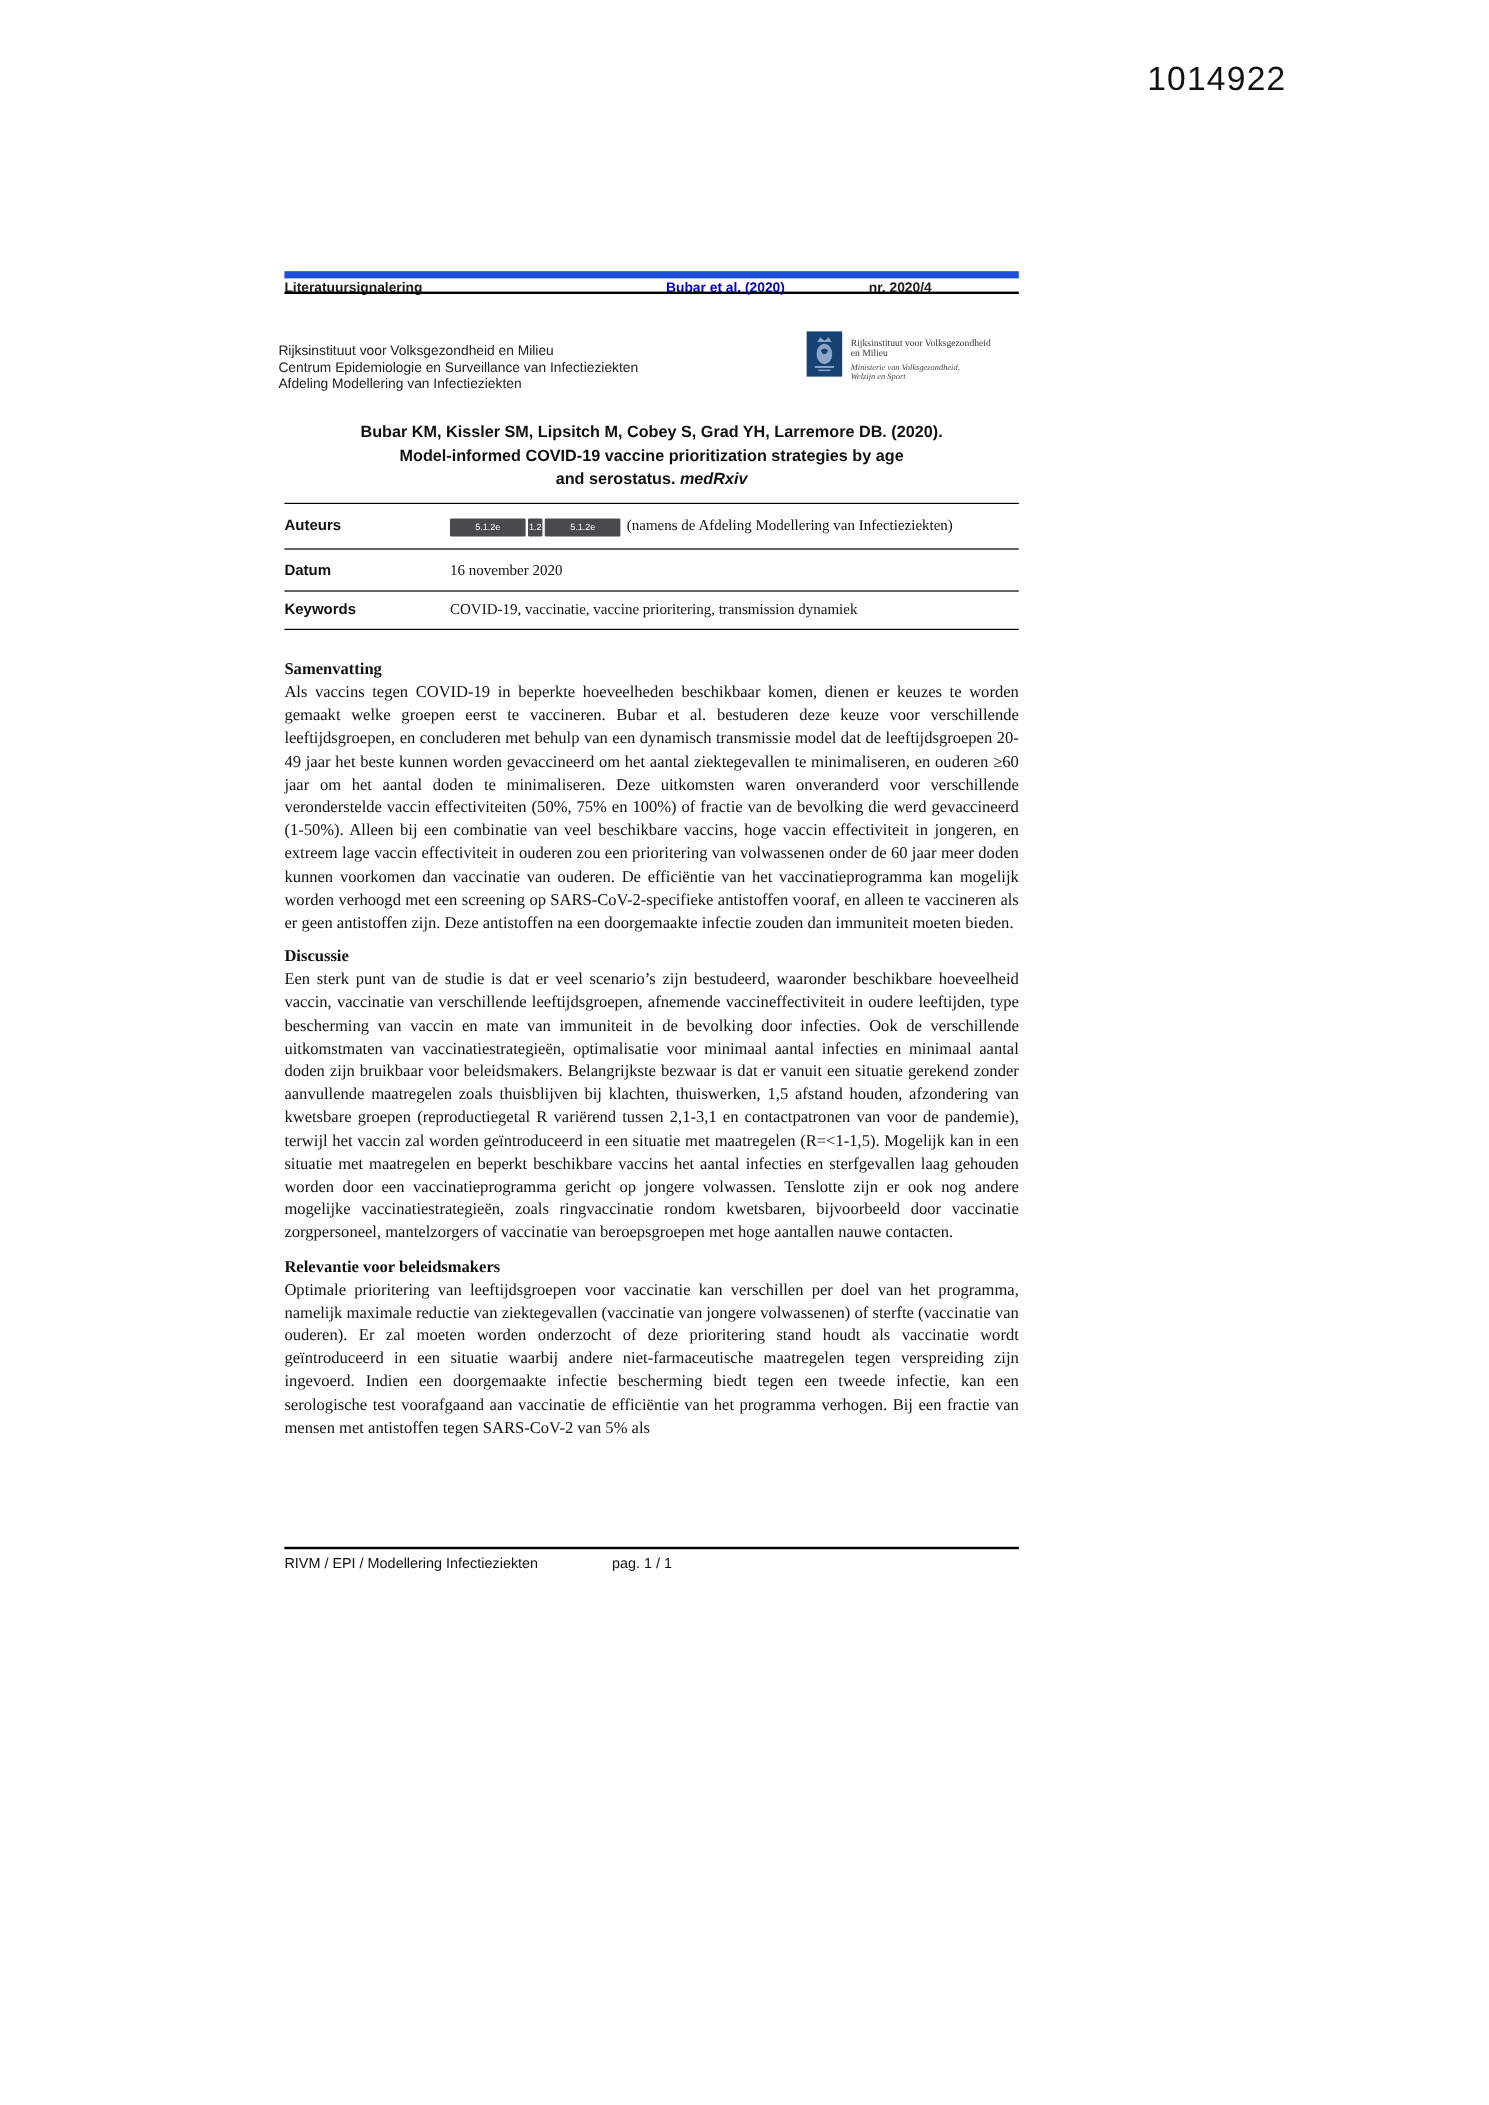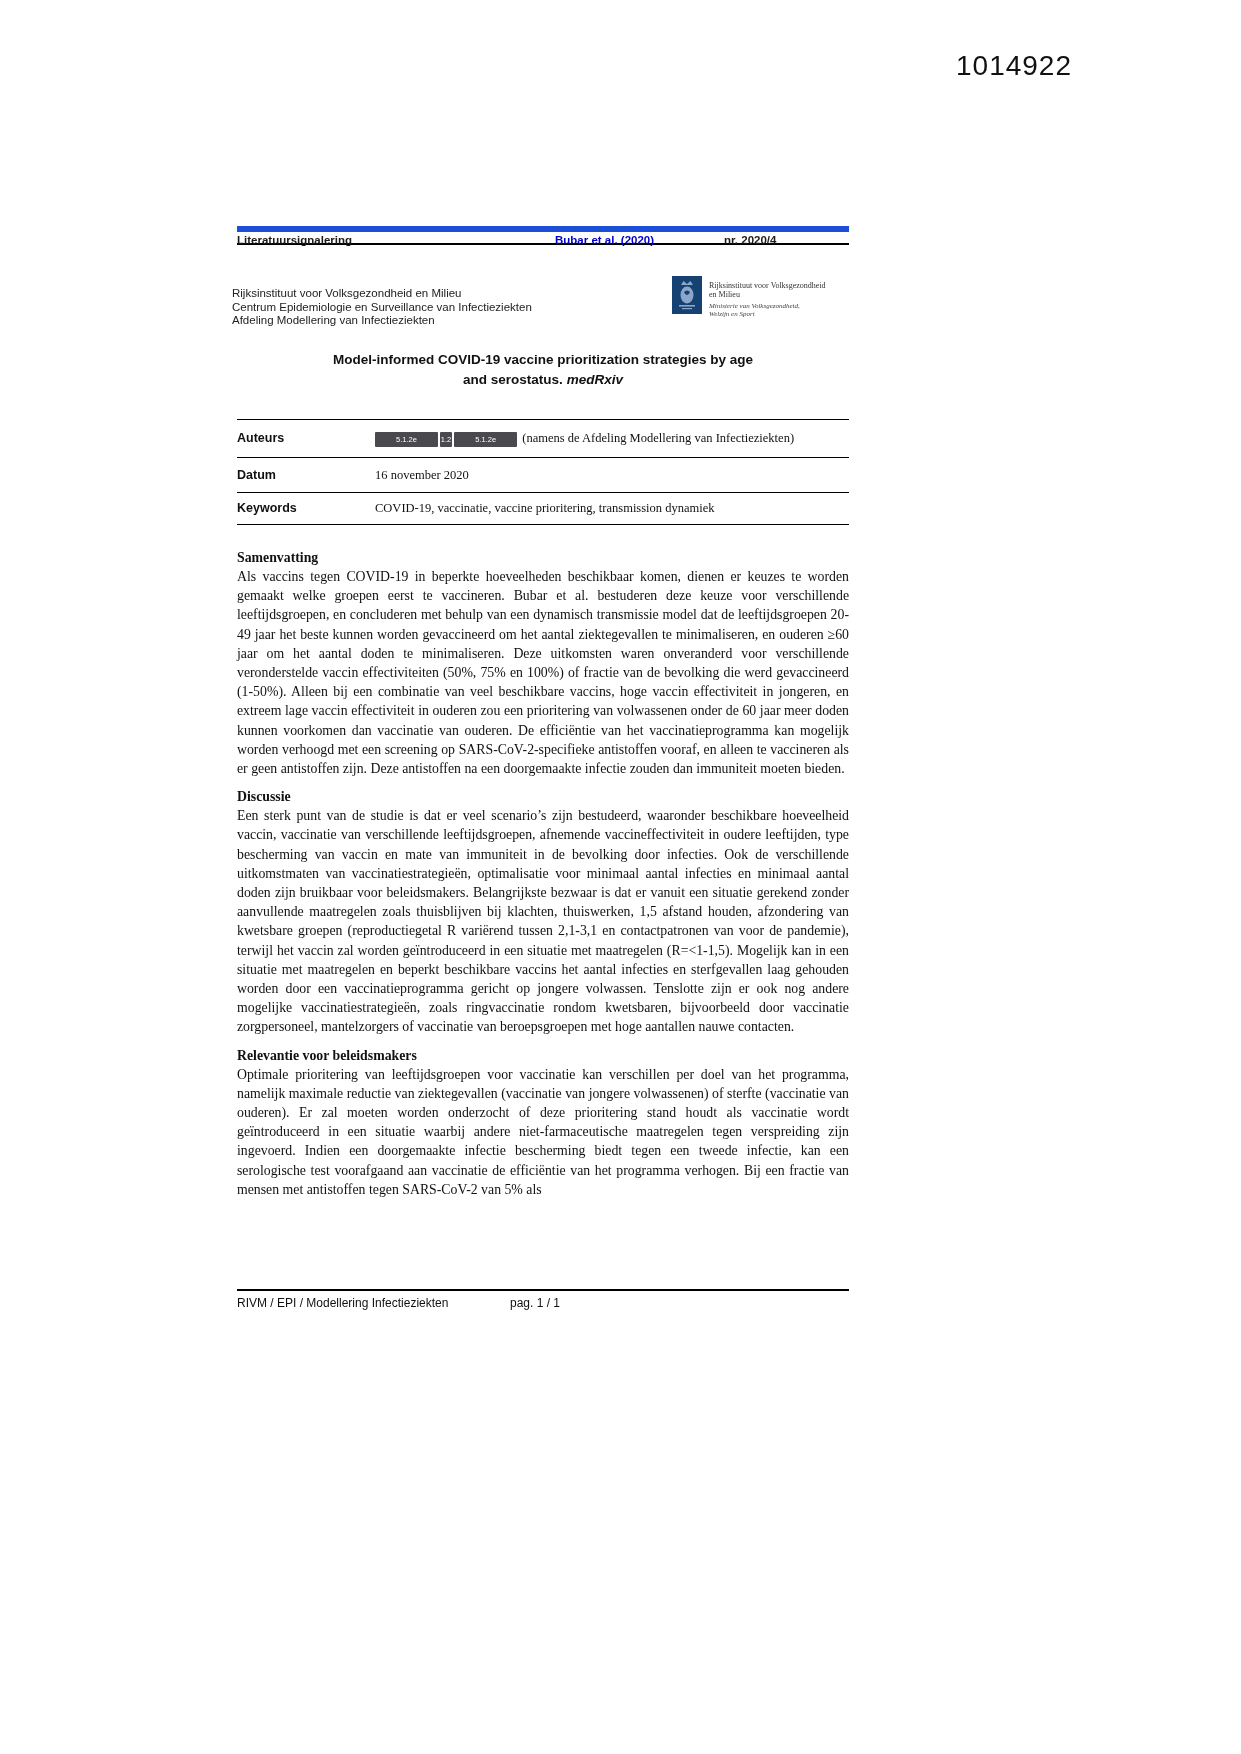--- a/index.html
+++ b/index.html
@@ -200,20 +200,21 @@
         <span>en Milieu</span>
       </div>
       <div class="logo-sub">
         <span>Ministerie van Volksgezondheid,</span><br>
         <span>Welzijn en Sport</span>
       </div>
     </div>
   </div>
 
   <div class="citation">
+    <div>Bubar KM, Kissler SM, Lipsitch M, Cobey S, Grad YH, Larremore DB. (2020).</div>
     <div>Model-informed COVID-19 vaccine prioritization strategies by age</div>
     <div><span>and serostatus. </span><em>medRxiv</em></div>
   </div>
 
   <div class="meta-table">
     <div class="meta-row row-auteurs">
       <span class="meta-label">Auteurs</span>
       <span class="meta-value">
         <span class="redact r1">5.1.2e</span><span class="redact r2">1.2</span><span class="redact r3">5.1.2e</span>
         <span>(namens de Afdeling Modellering van Infectieziekten)</span>

